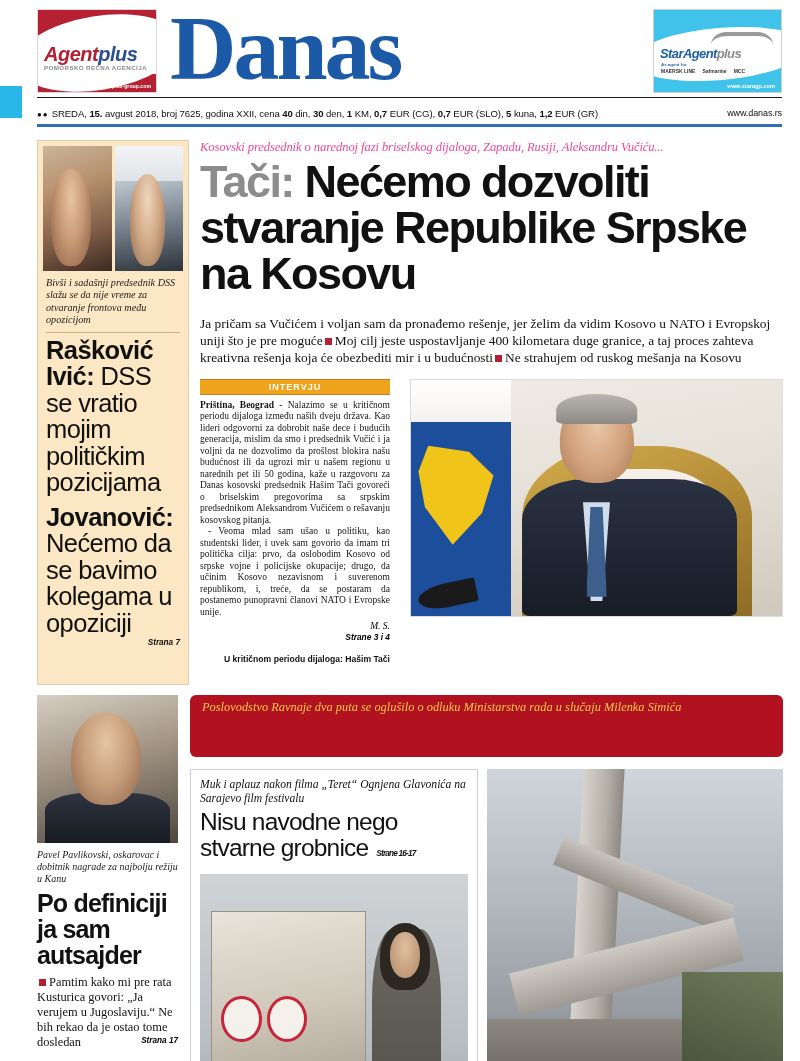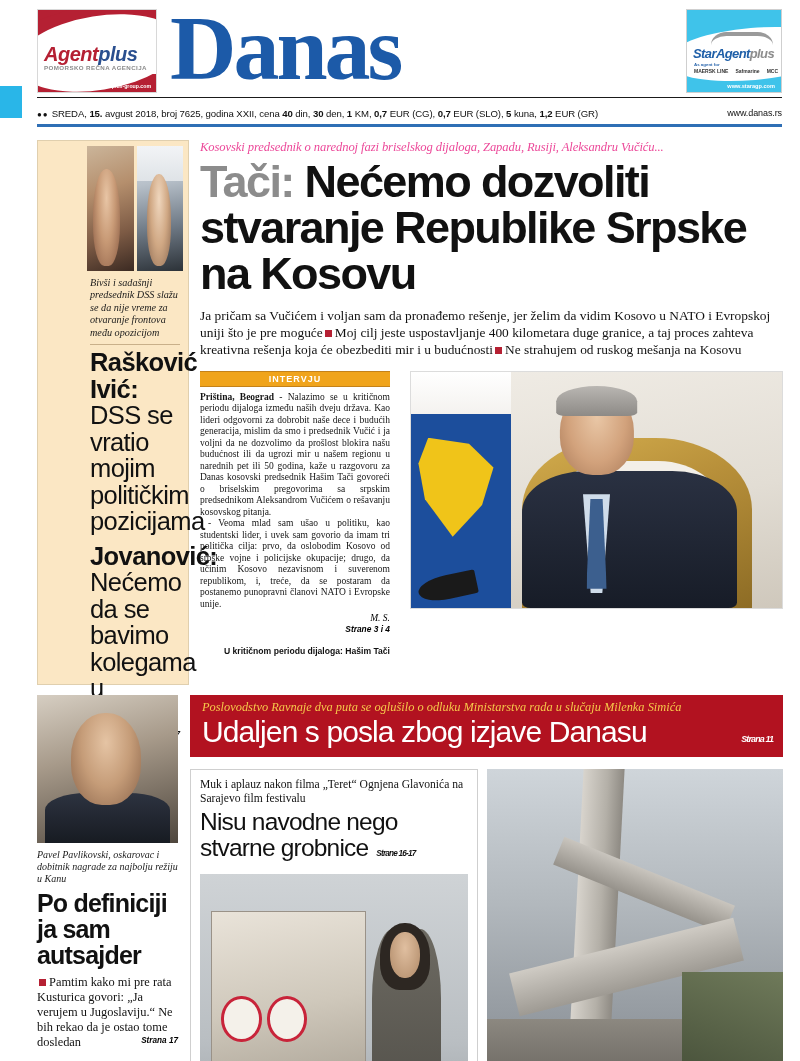--- a/index.html
+++ b/index.html
@@ -45,21 +45,21 @@
   }
 
   .danas-wrap { position:absolute; left:170px; top:0px; width:440px; height:96px; }
   .danas {
     font-family:"Liberation Serif", serif;
     font-weight:bold; font-size:92px; color:#1c5aa8; line-height:96px;
     letter-spacing:-3px;
   }
 
   .logo-right {
-    position:absolute; right:18px; top:9px; width:96px; height:84px;
+    position:absolute; right:18px; top:9px; width:129px; height:84px;
     background:#3fc3ea; border:1px solid #cfcfcf; overflow:hidden;text-align:right;
   }
   .rg-white {
     position:absolute; left:-14px; top:18px; width:160px; height:52px;
     background:#ffffff; border-radius:50% / 40%; transform:rotate(-5deg);
   }
   .rg-text {
     position:absolute; left:6px; top:36px; font-size:13px; font-weight:bold; font-style:italic;
     letter-spacing:-0.6px;
   }
@@ -85,21 +85,21 @@
   .dateline b { font-weight:bold; }
   .dateline .web { font-size:9px; }
   .rule-blue { position:absolute; left:37px; right:18px; top:124px; height:3px; background:#2f6fb5; }
 
   
   .content { position:absolute; left:0; top:133px; width:800px; height:928px; }
 
   
   .leftcol {
     position:absolute; left:37px; top:7px; width:152px; height:545px;
-    background:#fbe7c4; border:1px solid #e0cfae;padding-left:44px;
+    background:#fbe7c4; border:1px solid #e0cfae;
   }
   .lc-photos { position:relative; margin:5px 5px 0 5px; height:125px; display:flex; gap:3px; }
   .ph { position:relative; flex:1; overflow:hidden; }
   .ph-a { background:linear-gradient(160deg,#cbb59a 0%,#b58f6d 35%,#7d5b45 70%,#3b2a22 100%); }
   .ph-a::after{
     content:""; position:absolute; left:12%; top:18%; width:58%; height:78%;
     background:radial-gradient(ellipse at 50% 30%, #e8c5a5 0%, #c89a76 45%, #8a5c44 100%);
     border-radius:48% 48% 42% 42%;
   }
   .ph-b { background:linear-gradient(170deg,#dfe4ea 0%,#b7c0c9 30%,#6f7a86 65%,#2c3238 100%); }
@@ -137,21 +137,21 @@
   .ms-kicker {
     font-family:"Liberation Serif", serif; font-style:italic; font-size:12.6px;
     color:#ec4899; line-height:15px; letter-spacing:-0.1px;
   }
   .ms-head {
     margin-top:4px; font-size:45px; line-height:46px; font-weight:bold;
     letter-spacing:-1.6px; color:#111;
   }
   .ms-head .gray { color:#8c8c8c; }
   .ms-lead {
-    margin-top:10px; font-family:"Liberation Serif", serif; font-size:13.4px;
+    margin-top:18px; font-family:"Liberation Serif", serif; font-size:13.4px;
     line-height:17.2px; color:#111;
   }
   .sq { display:inline-block; width:7px; height:7px; background:#b52033; margin:0 3px 0 2px; }
 
   .ms-lower { position:relative; margin-top:12px; display:flex; gap:20px; }
   .ms-col { width:190px; }
   .badge {
     background:#f0a41c; border-top:1px solid #c4821a; border-bottom:1px solid #c4821a;
     color:#ffffff; font-size:9px; font-weight:bold; letter-spacing:1px;
     text-align:center; padding:2px 0 2px 0; margin-bottom:5px;
@@ -216,21 +216,21 @@
     background:linear-gradient(180deg,#b9b6b2,#8d8a86); border-radius:50% 50% 12% 12%;
   }
   .mp-mic {
     position:absolute; left:2%; bottom:4%; width:16%; height:10%;
     background:#1a1a1a; border-radius:50% 8% 8% 50%; transform:rotate(-12deg);
   }
 
   
   .redband {
     position:absolute; left:190px; top:562px; width:593px; height:62px;
-    background:#b21220; color:#fff; padding:5px 10px 0 12px;
+    background:#b21220; color:#fff; padding:5px 10px 0 12px;border-radius:6px;
   }
   .rb-kicker {
     font-family:"Liberation Serif", serif; font-style:italic; font-size:12.4px;
     color:#f6c84a; line-height:15px;
   }
   .rb-head {
     font-size:30px; line-height:34px; color:#ffffff; letter-spacing:-0.9px;
     display:flex; align-items:baseline; justify-content:space-between;
   }
   .rb-page { font-size:9px; font-weight:bold; font-style:italic; white-space:nowrap; margin-left:12px; }
@@ -263,21 +263,21 @@
     line-height:15px; color:#111;
   }
   .bl-page { text-align:right; font-size:8.2px; font-weight:bold; font-style:italic; margin-top:-14px; }
 
   
   .bmcol {
     position:absolute; left:190px; top:636px; width:288px; height:424px;
     border:1px solid #cfcfcf; background:#ffffff; padding:8px 9px;
   }
   .bm-kicker {
-    font-family:"Liberation Serif", serif; font-size:11.6px;
+    font-family:"Liberation Serif", serif; font-style:italic; font-size:11.6px;
     line-height:13.6px; color:#111;
   }
   .bm-head {
     margin-top:4px; font-size:24.5px; line-height:26px; color:#111; letter-spacing:-0.8px;
     font-weight:normal;
   }
   .bm-pages { font-size:8.2px; font-weight:bold; font-style:italic; margin-left:8px; white-space:nowrap; }
   .bm-photo {
     position:relative; margin-top:7px; width:100%; height:305px; overflow:hidden;
     background:linear-gradient(180deg,#cfd3d6 0%,#b9bec2 55%,#8e9397 100%);
@@ -432,24 +432,20 @@
           <div class="mp-head"></div>
           <div class="mp-hair"></div>
           <div class="mp-mic"></div>
 
         </div>
       </div>
     </div>
 
     <div class="redband">
       <div class="rb-kicker">Poslovodstvo Ravnaje dva puta se oglušilo o odluku Ministarstva rada u slučaju Milenka Simića</div>
-      <div class="rb-head">
-        <span>Udaljen s posla zbog izjave Danasu</span>
-        <span class="rb-page">Strana 11</span>
-      </div>
     </div>
 
     <div class="blcol">
       <div class="bl-photo"></div>
       <div class="bl-cap">Pavel Pavlikovski, oskarovac i dobitnik nagrade za najbolju režiju u Kanu</div>
       <div class="bl-head">Po definiciji ja sam autsajder</div>
       <div class="bl-body"><span class="sq"></span><span>Pamtim kako mi pre rata Kusturica govori: „Ja verujem u Jugoslaviju.“ Ne bih rekao da je ostao tome dosledan</span></div>
       <div class="bl-page">Strana 17</div>
     </div>
 

